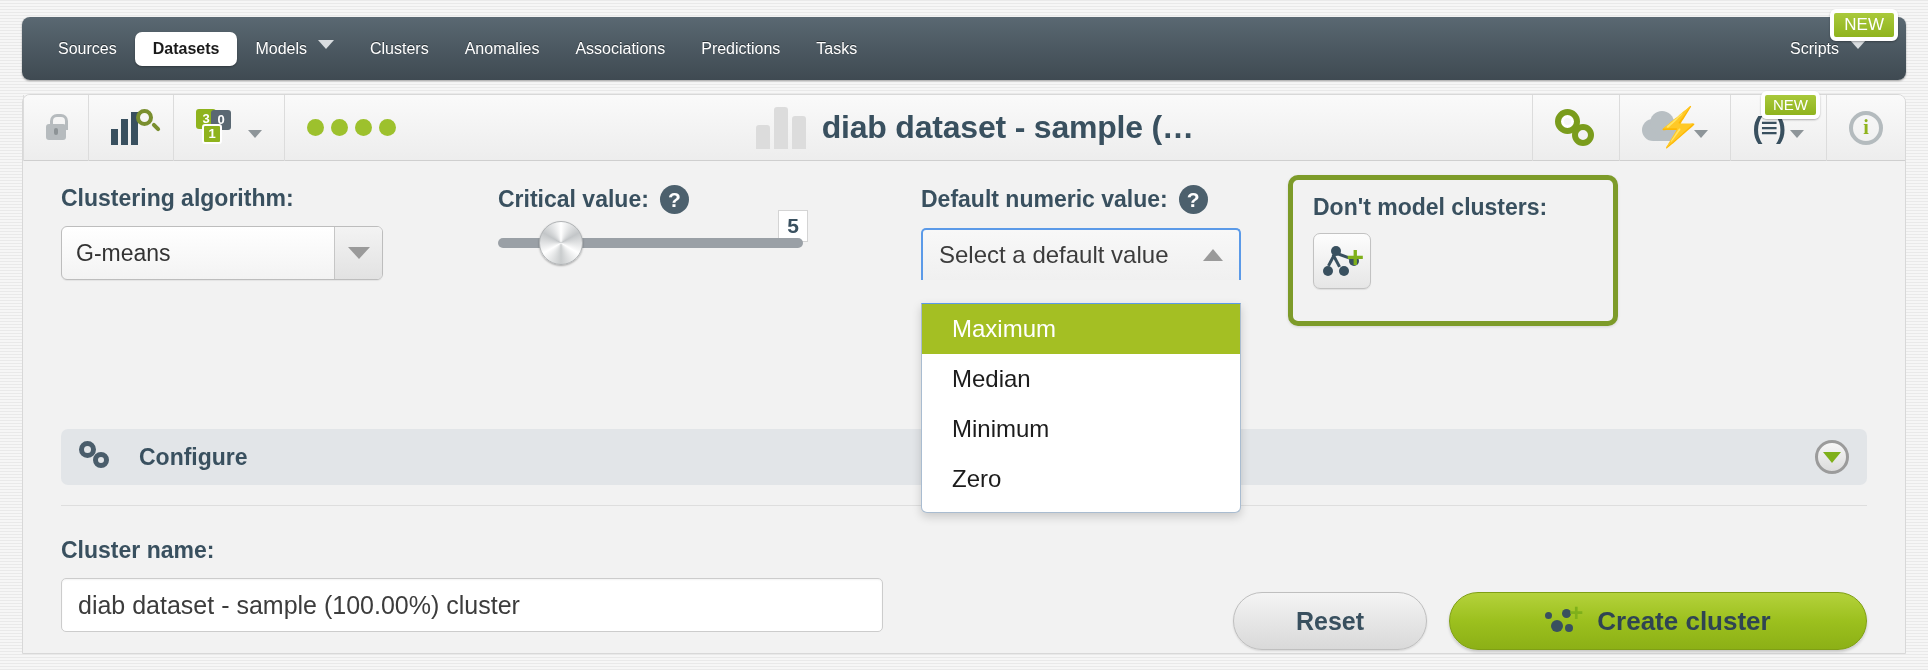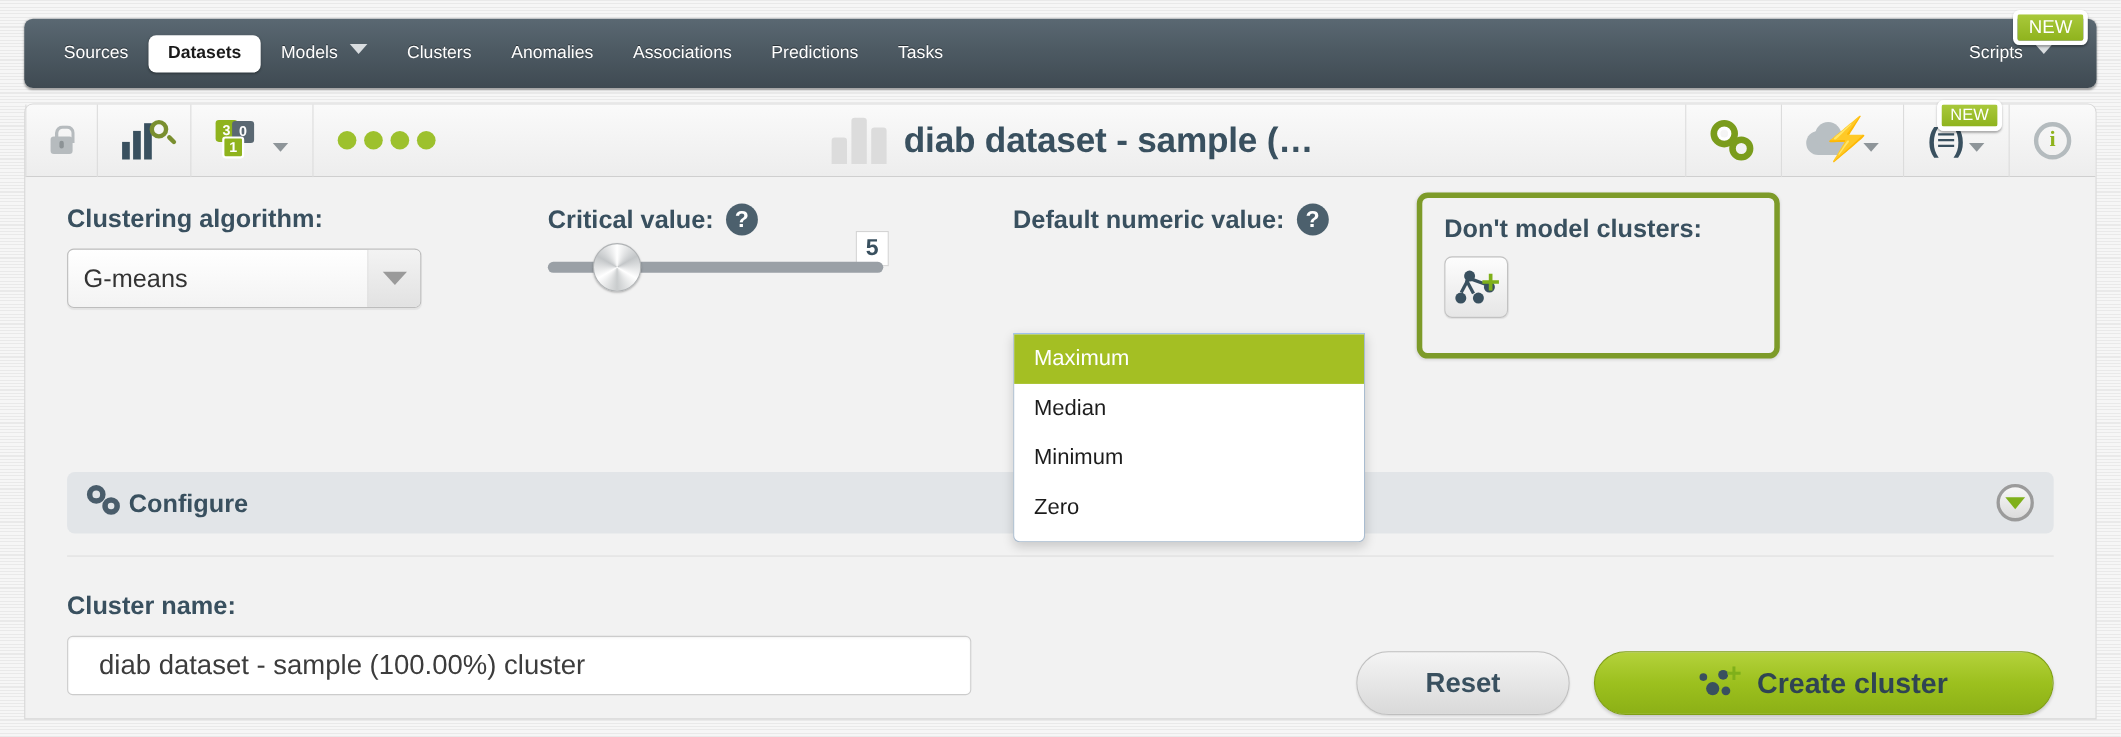--- a/index.html
+++ b/index.html
@@ -221,22 +221,22 @@
     width: 320px;
     background: #fff;
     border: 1px solid #a9bcd0;
     border-top: 1px solid #5b9ae8;
     border-radius: 0 0 6px 6px;
     box-shadow: 0 4px 10px rgba(0,0,0,.17);
     z-index: 50;
     padding-bottom: 8px;
   }
   .ddopt {
-    font-size: 20px; color: #1c1c1c;
-    padding: 11px 0 11px 18px;
+    font-size: 24px; color: #1c1c1c;
+    padding: 11px 0 11px 30px;
     cursor: pointer;
   }
   .ddopt.sel { background: #a4bf23; color: #fff; }
 
   
   .dmc {
     position:absolute;
     border: 5px solid #7d9b29; border-radius: 10px;
     background: #f2f2f2;
     padding: 14px 20px 32px;
@@ -265,21 +265,21 @@
 
   
   .configbar {
     position: absolute; left: 38px; right: 38px; top: 334px;
     height: 56px;
     background: #e2e5e8;
     border-radius: 7px;
     display:flex; align-items:center;
     padding: 0 18px;
   }
-  .configlabel { font-size: 23px; font-weight: bold; color: #39505f; margin-left: 0; }
+  .configlabel { font-size: 23px; font-weight: bold; color: #39505f; margin-left: 22px; }
   .cfggear { position: relative; width: 38px; height: 32px; }
   .cfggear .g1 { position:absolute;left:0;top:0;width:17px;height:17px;border-radius:50%;border:5px solid #4a5d6b;}
   .cfggear .g2 { position:absolute;left:14px;top:11px;width:16px;height:16px;border-radius:50%;border:5px solid #4a5d6b;}
   .collapsebtn {
     margin-left:auto; width: 34px; height: 34px; border-radius:50%;
     background: linear-gradient(to bottom,#f7f7f7,#dcdcdc);
     border: 3px solid #9b9b9b;
     display:flex;align-items:center;justify-content:center;
     cursor:pointer;
   }
@@ -289,21 +289,21 @@
 
   
   .bottom { position: absolute; left: 0; right: 0; top: 425px; }
   .cname { position:absolute; left: 38px; top: 17px; }
   .cnamelabel { font-size: 23px; font-weight: bold; color: #39505f; }
   .cnameinput {
     margin-top: 14px;
     width: 822px; height: 54px;
     background: #fff; border: 1px solid #cccccc; border-radius: 5px;
     font-size: 25px; color: #3c3c3c;
-    padding: 0 28px;
+    padding: 0 16px;
     font-family: "Liberation Sans", sans-serif;
     box-shadow: inset 0 1px 2px rgba(0,0,0,.05);
   }
   .actions { position:absolute; right: 38px; top: 72px; display:flex; align-items:center; gap: 22px; }
   .btn-reset {
     width: 194px; height: 58px; border-radius: 29px;
     background: linear-gradient(to bottom,#f4f4f4,#d9d9d9);
     border: 1px solid #bfbfbf;
     font-size: 25px; font-weight: bold; color: #39505f;
     display:flex;align-items:center;justify-content:center;
@@ -457,20 +457,24 @@
           <div class="track">
             <div class="knob"></div>
           </div>
         </div>
       </div>
 
       <div class="field" style="left:898px; top:24px;">
         <div class="flabel">
           <span>Default numeric value:</span>
           <span class="qmark">?</span>
+        </div>
+        <div class="combo">
+          <span>Select a default value</span>
+          <span class="up"></span>
         </div>
         <div class="dropdown">
           <div class="ddopt sel">Maximum</div>
           <div class="ddopt">Median</div>
           <div class="ddopt">Minimum</div>
           <div class="ddopt">Zero</div>
         </div>
       </div>
 
       <div class="dmc" style="left:1265px; top:14px; width:330px;">

